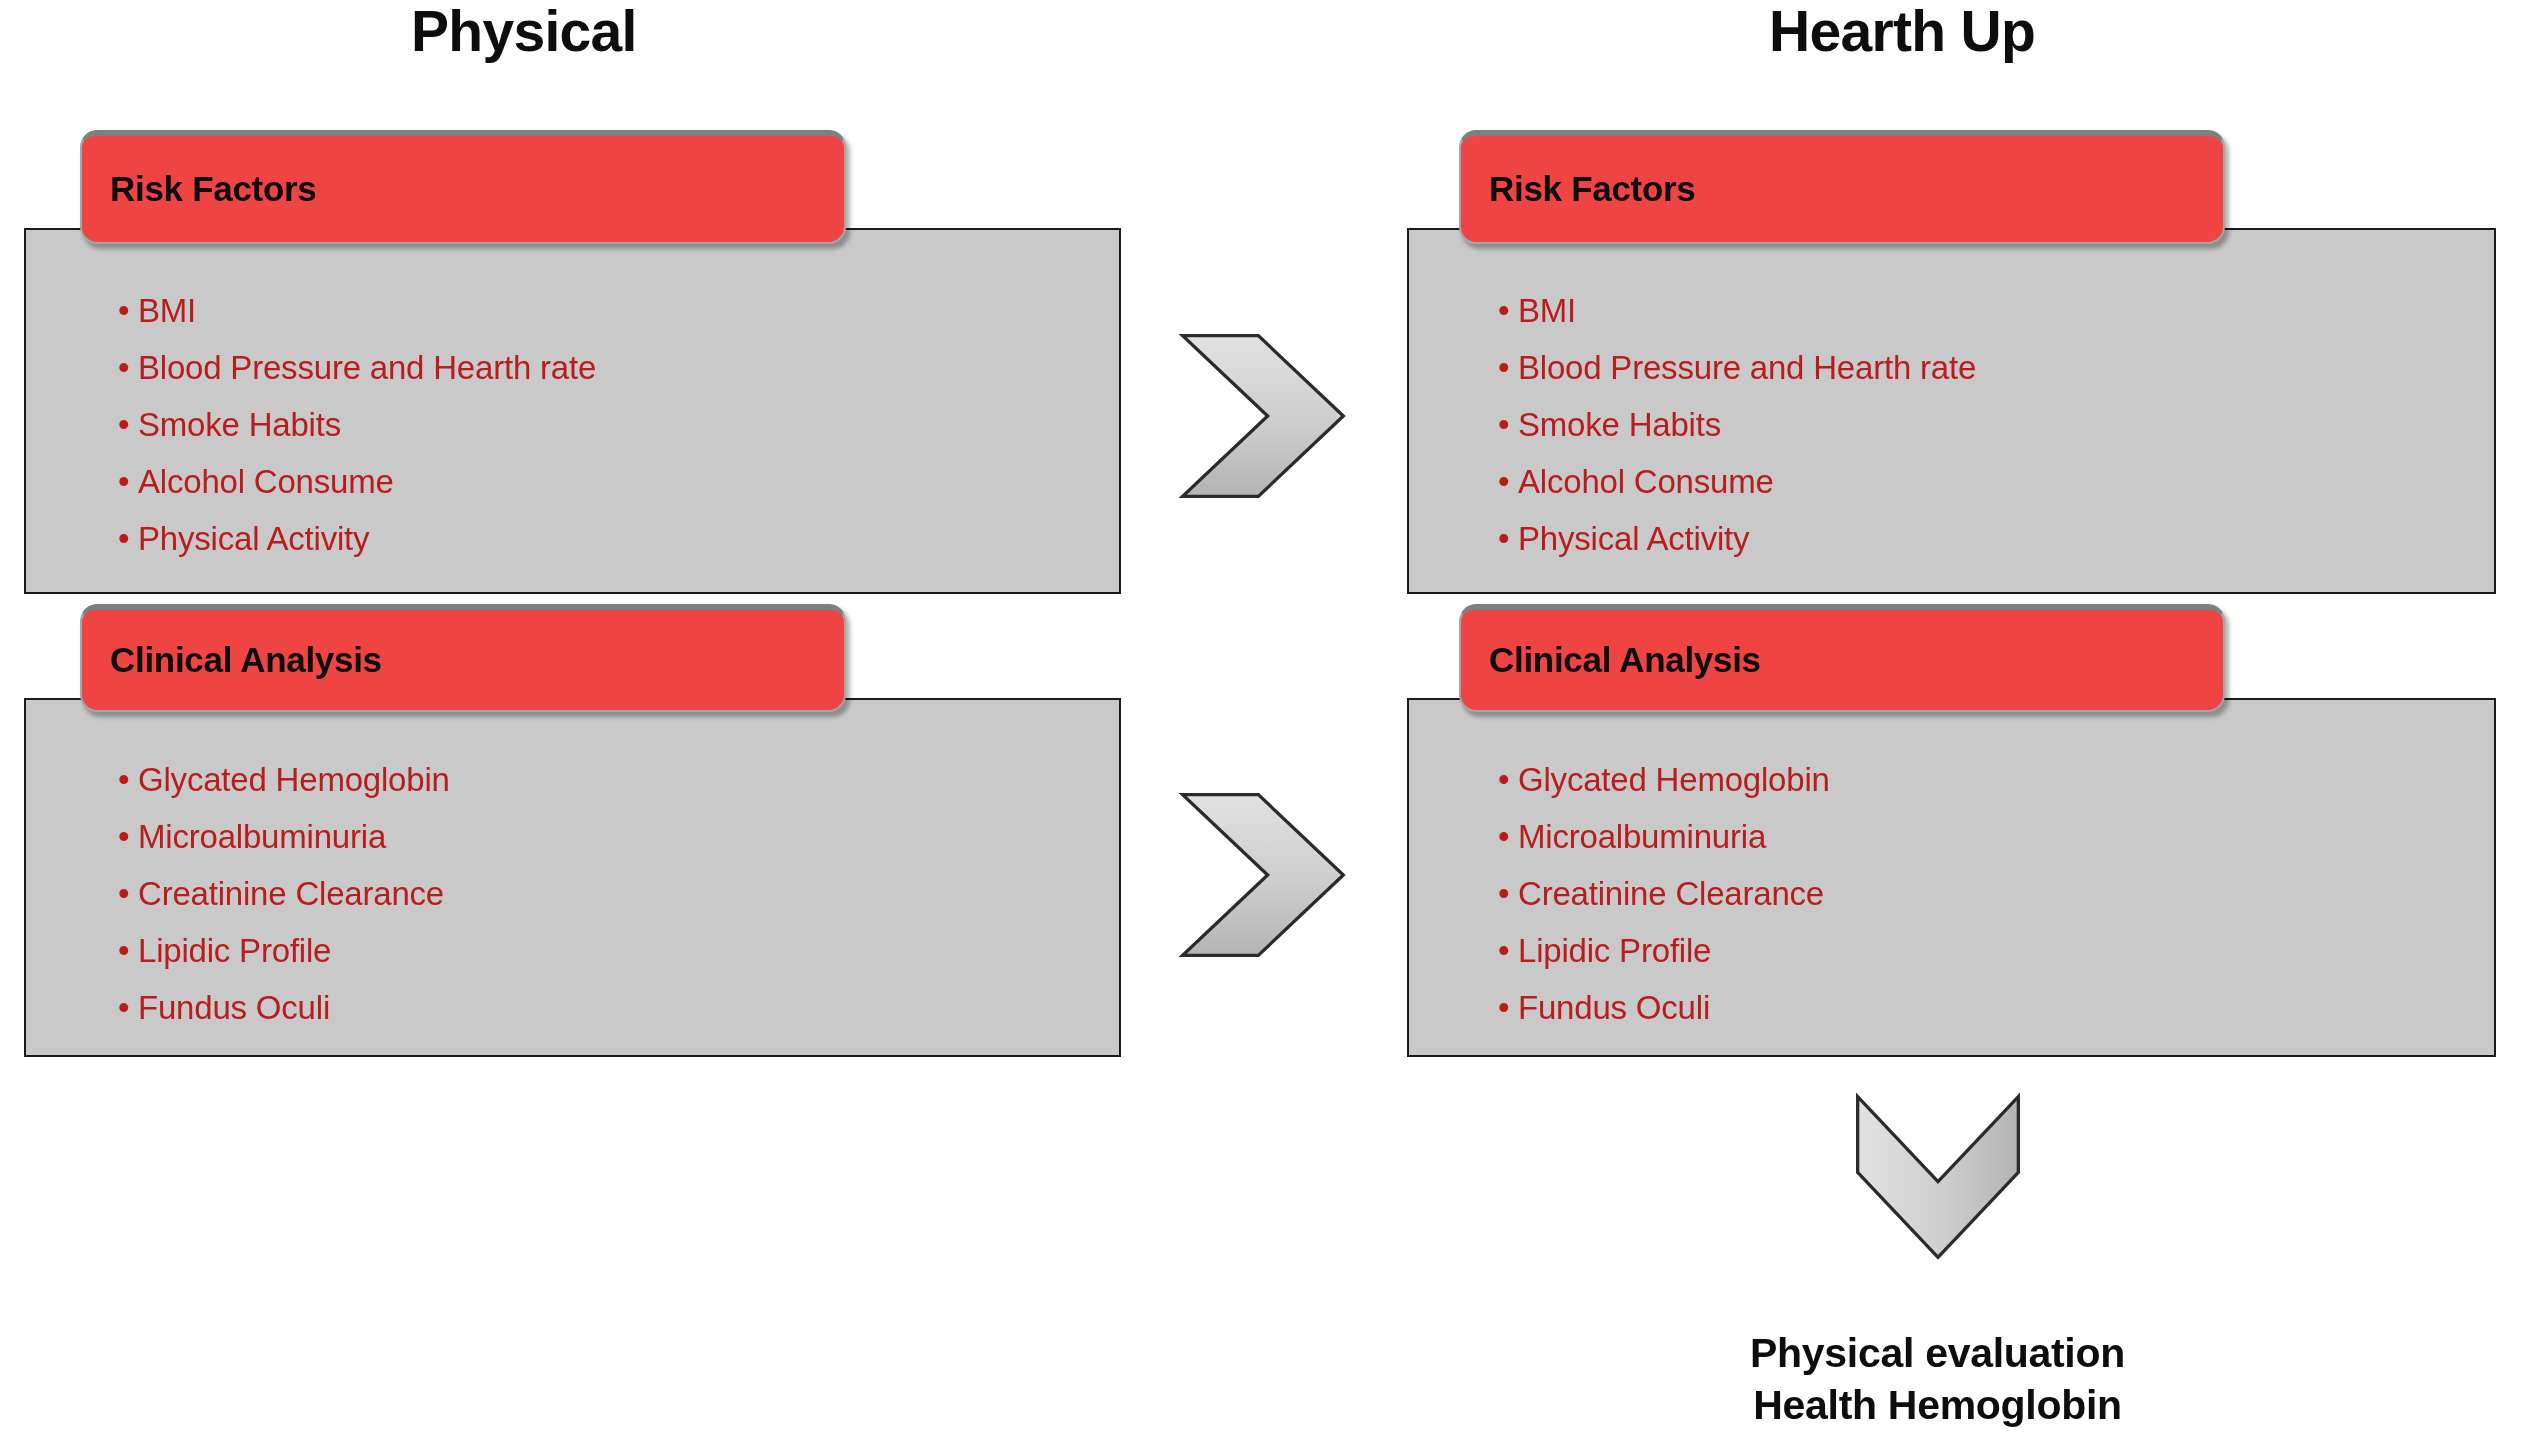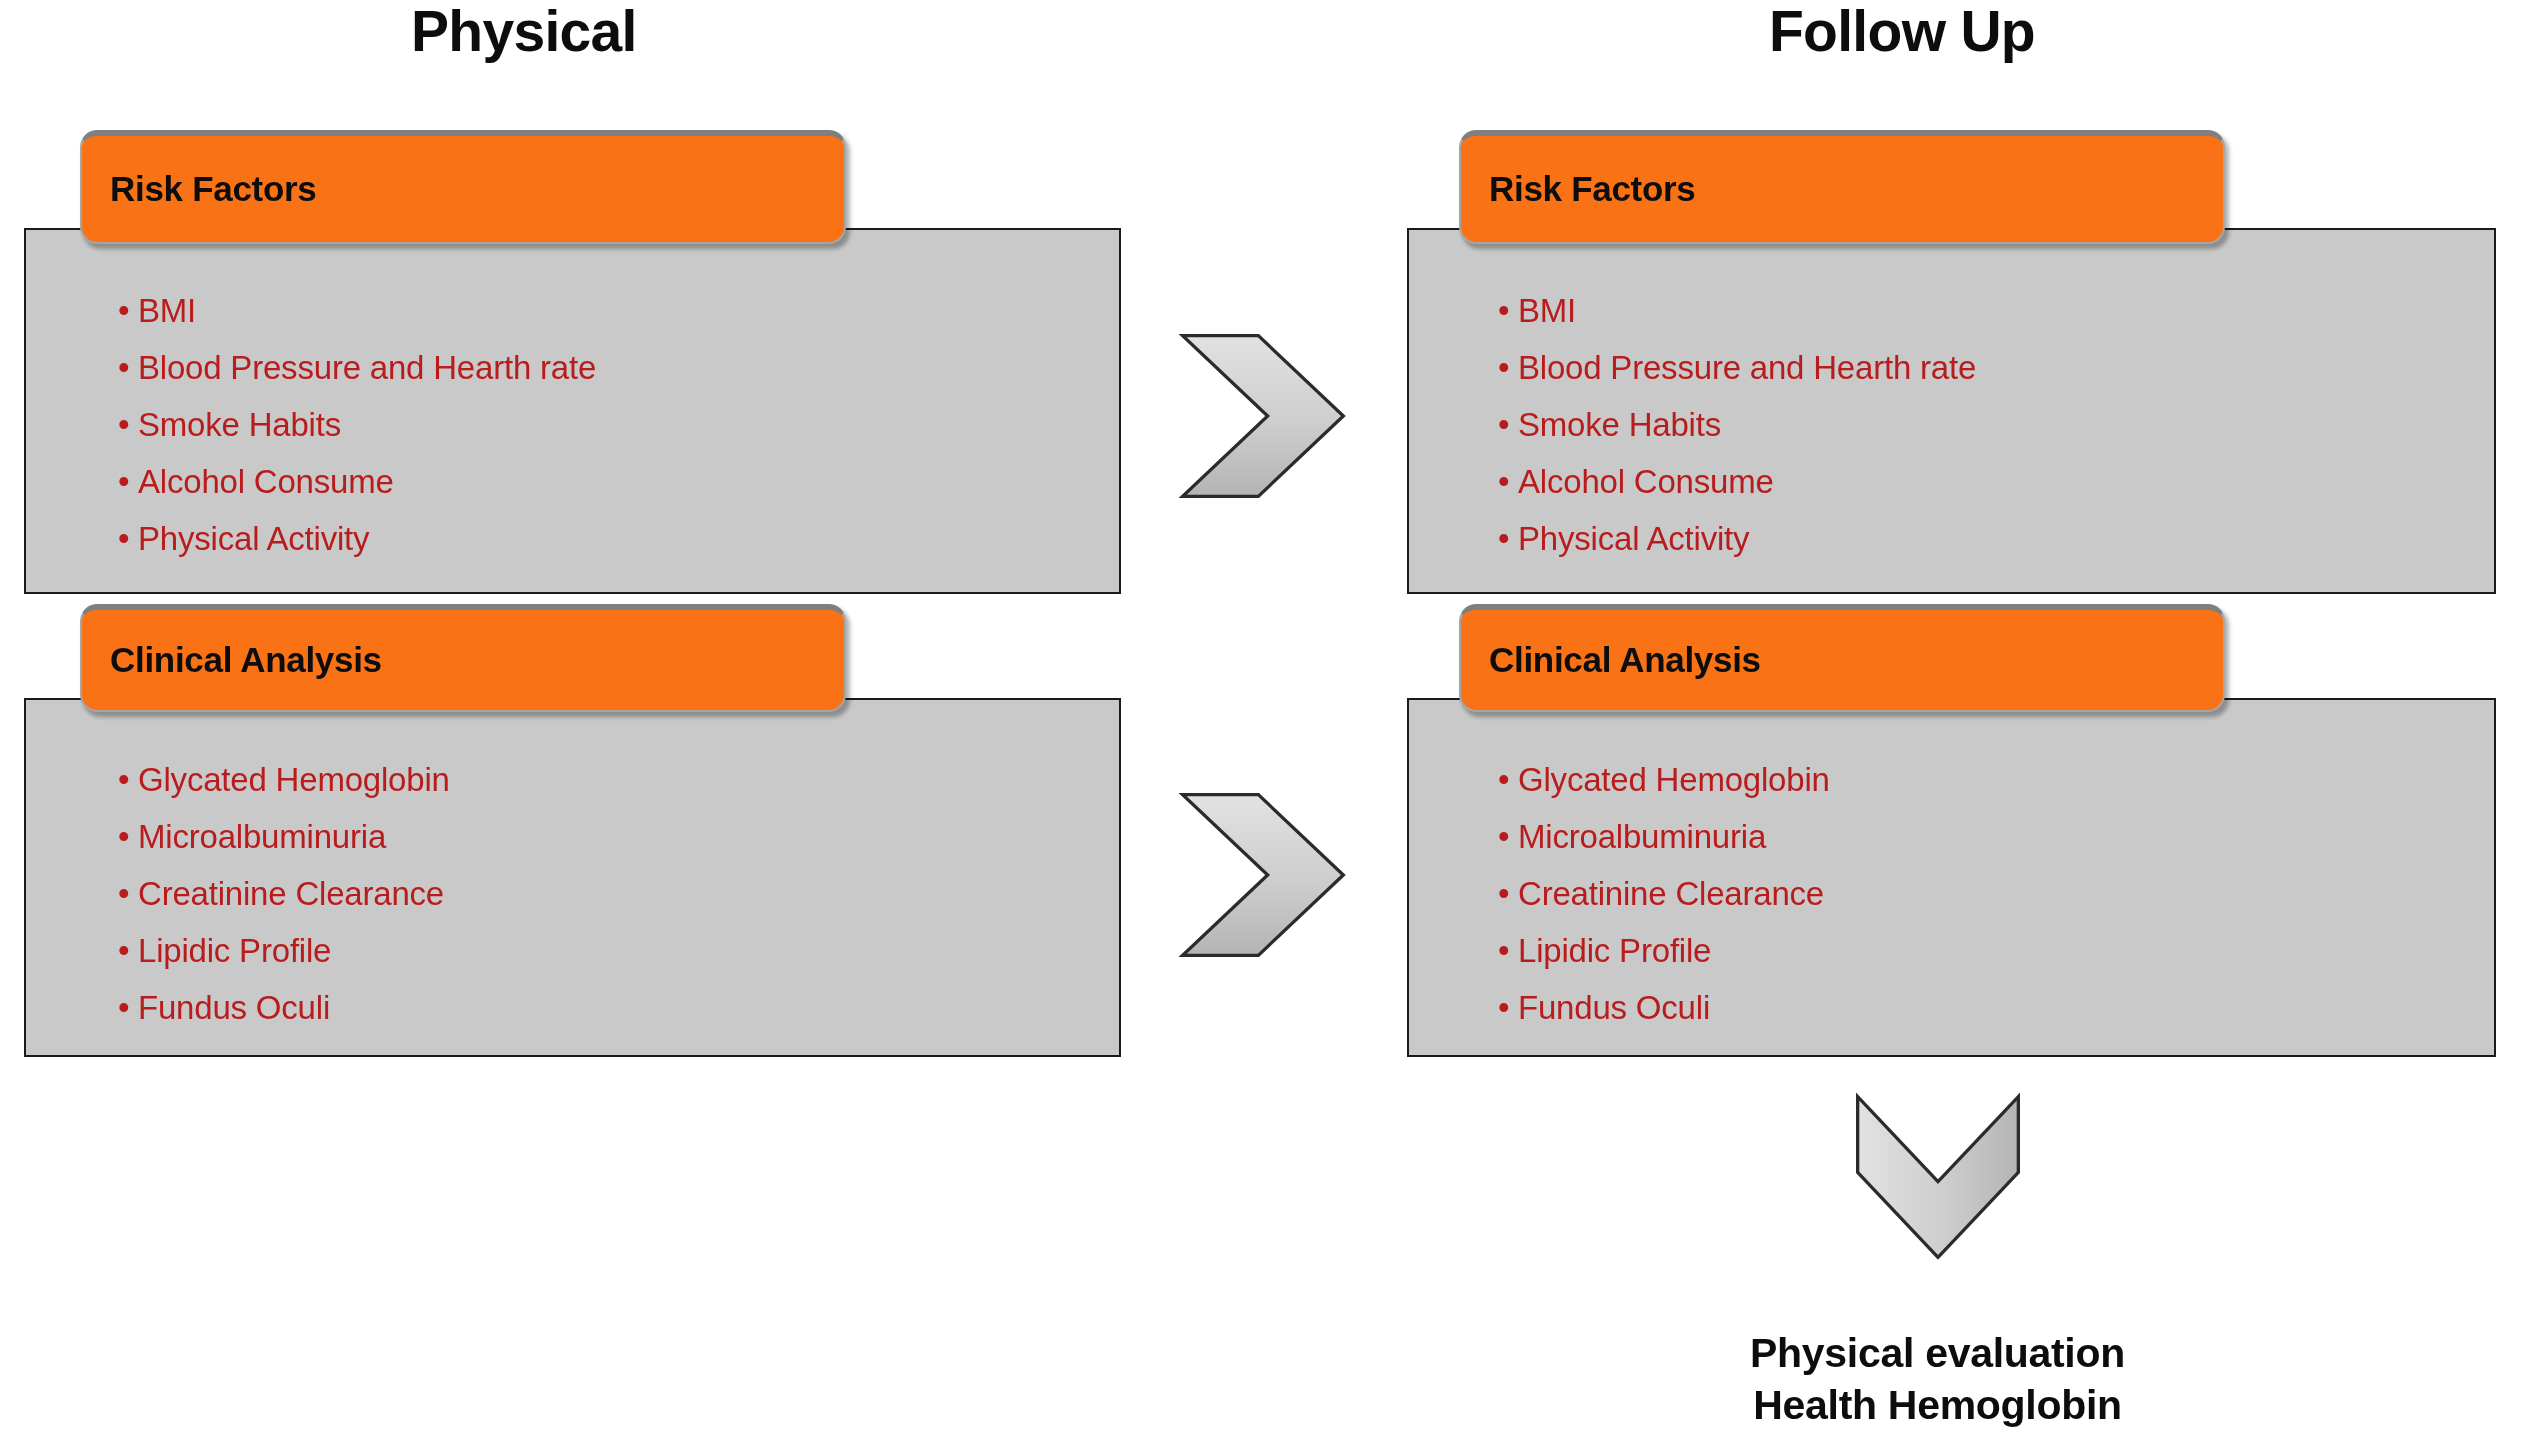--- a/index.html
+++ b/index.html
@@ -37,21 +37,21 @@
   .panel {
     position: absolute;
     background: #c9c9c9;
     border: 2.7px solid #1a1a1a;
     box-sizing: border-box;
   }
 
   
   .header-card {
     position: absolute;
-    background: #f97316;
+    background: #ef4444;
     border: 2px solid #a6a6a6;
     border-top: 6px solid #7f7f7f;
     border-radius: 17.3px;
     box-sizing: border-box;
     box-shadow: 3.3px 4.7px 4px rgba(0,0,0,0.30);
   }
   .header-card .card-label {
     position: absolute;
     left: 28px;
     top: 50%;
@@ -136,21 +136,21 @@
     <li>Microalbuminuria</li>
     <li>Creatinine Clearance</li>
     <li>Lipidic Profile</li>
     <li>Fundus Oculi</li>
   </ul>
 
   <div class="header-card" style="left:80px; top:604px; width:766px; height:108px;">
     <span class="card-label">Clinical Analysis</span>
   </div>
 
-  <div class="col-title" id="title-followup">Follow Up</div>
+  <div class="col-title" id="title-followup">Hearth Up</div>
 
   <div class="panel" style="left:1407px; top:228px; width:1089px; height:366px;"></div>
 
   <ul class="bullets" style="left:1498px; top:282px; width:932px;">
     <li>BMI</li>
     <li>Blood Pressure and Hearth rate</li>
     <li>Smoke Habits</li>
     <li>Alcohol  Consume</li>
     <li>Physical Activity</li>
   </ul>

